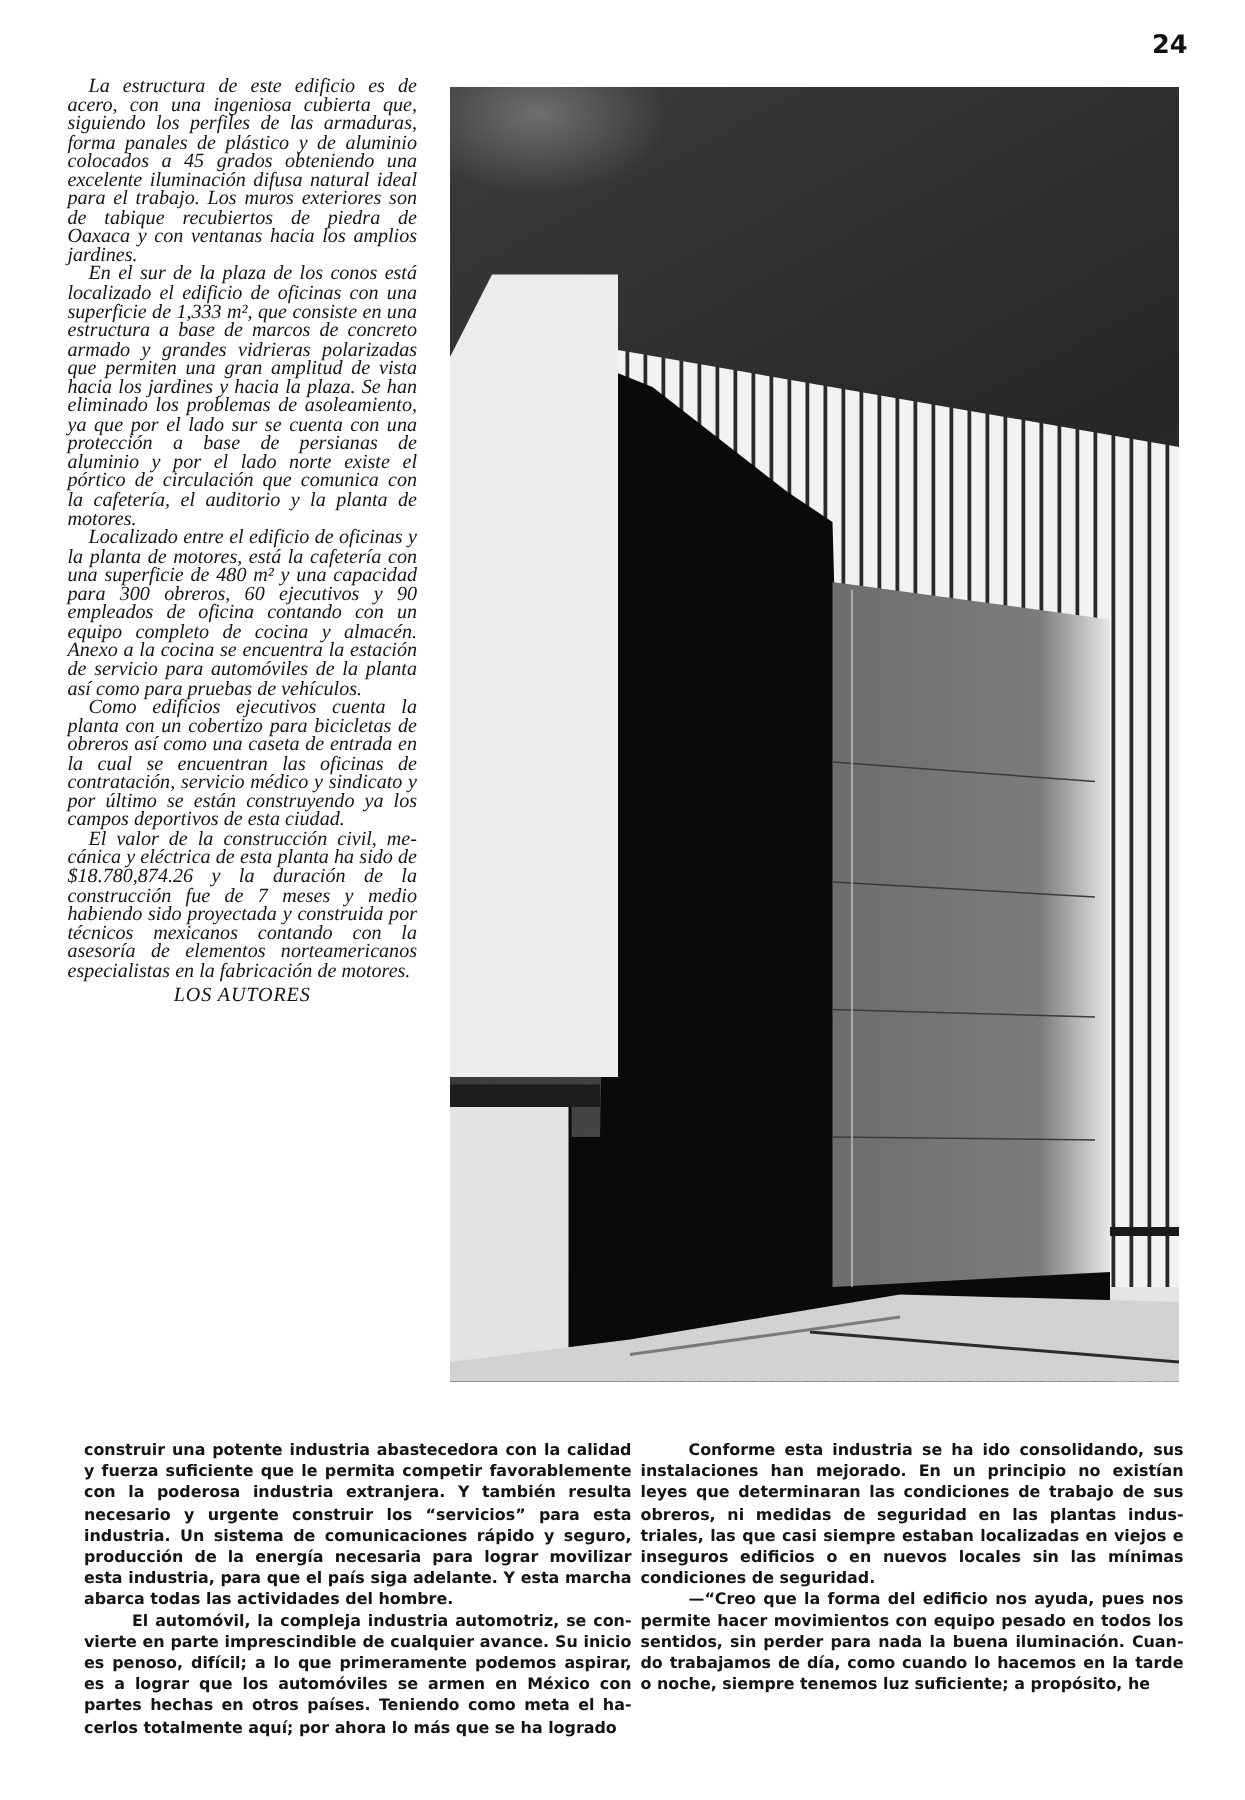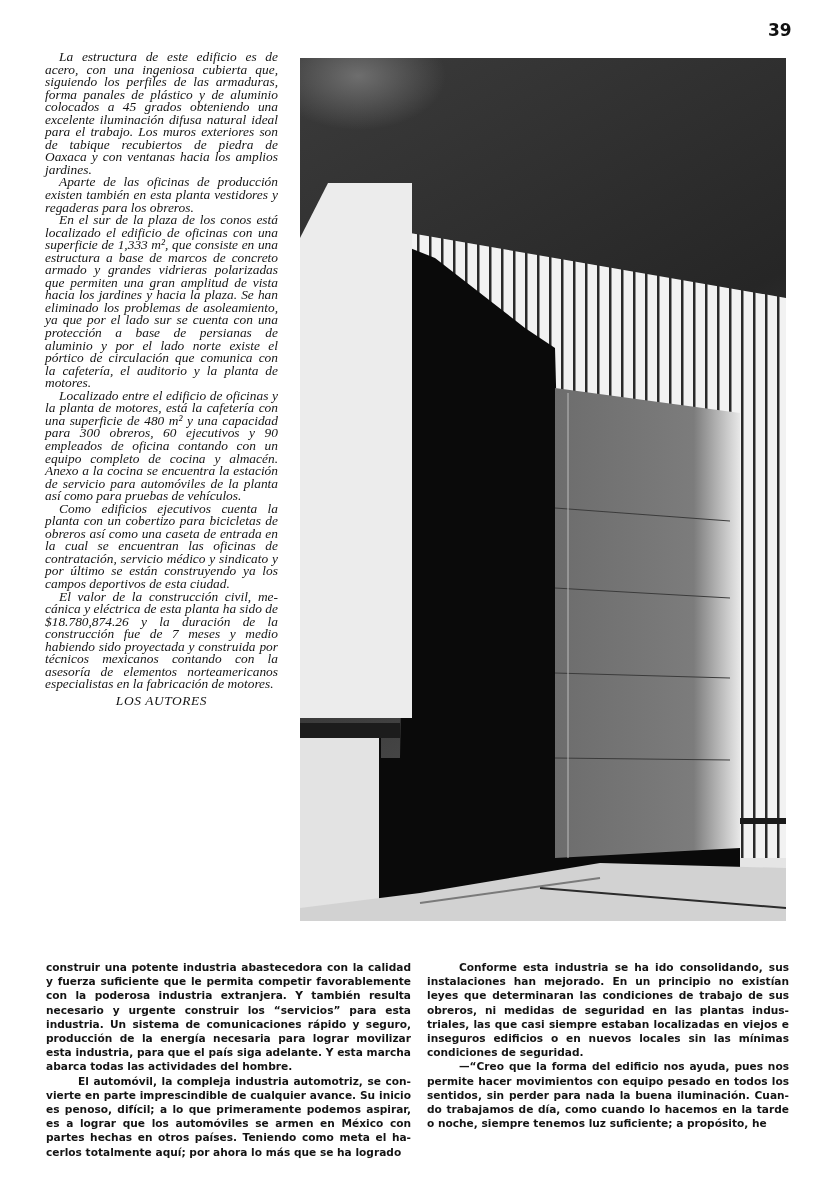--- a/index.html
+++ b/index.html
@@ -25,31 +25,30 @@
     overflow: hidden; background: #3a3a3a;
   }
   .photo svg { display: block; }
   .bottom {
     position: absolute; top: 960px;
     font-family: "DejaVu Sans", sans-serif; font-weight: bold;
     font-size: 10.6px; line-height: 14.2px; text-align: justify; color: #141414;
   }
   .bottom p { margin: 0; }
   .bottom p.ind { text-indent: 32px; }
-  .bottom-left { left: 46px; width: 365px; }
+  .bottom-left { left: 56px; width: 365px; }
   .bottom-right { left: 427px; width: 362px; }
 </style>
 </head>
 <body>
 
-<div class="page-number">39</div>
+<div class="page-number">24</div>
 
 <div class="left-col">
   <p>La estructura de este edificio es de acero, con una ingeniosa cubierta que, siguiendo los perfiles de las armaduras, forma panales de plástico y de alumi­nio colocados a 45 grados obteniendo una excelente iluminación difusa natu­ral ideal para el trabajo. Los muros exte­riores son de tabique recubiertos de pie­dra de Oaxaca y con ventanas hacia los amplios jardines.</p>
-  <p>Aparte de las oficinas de producción existen también en esta planta vestido­res y regaderas para los obreros.</p>
   <p>En el sur de la plaza de los conos está localizado el edificio de oficinas con una superficie de 1,333 m², que consiste en una estructura a base de marcos de con­creto armado y grandes vidrieras polariza­das que permiten una gran amplitud de vista hacia los jardines y hacia la plaza. Se han eliminado los problemas de aso­leamiento, ya que por el lado sur se cuenta con una protección a base de per­sianas de aluminio y por el lado norte existe el pórtico de circulación que co­munica con la cafetería, el auditorio y la planta de motores.</p>
   <p>Localizado entre el edificio de oficinas y la planta de motores, está la cafetería con una superficie de 480 m² y una ca­pacidad para 300 obreros, 60 ejecutivos y 90 empleados de oficina contando con un equipo completo de cocina y alma­cén. Anexo a la cocina se encuentra la estación de servicio para automóviles de la planta así como para pruebas de ve­hículos.</p>
   <p>Como edificios ejecutivos cuenta la planta con un cobertizo para bicicletas de obreros así como una caseta de entra­da en la cual se encuentran las oficinas de contratación, servicio médico y sindi­cato y por último se están construyendo ya los campos deportivos de esta ciudad.</p>
   <p>El valor de la construcción civil, me­cánica y eléctrica de esta planta ha sido de $18.780,874.26 y la duración de la construcción fue de 7 meses y medio habiendo sido proyectada y construida por técnicos mexicanos contando con la asesoría de elementos norteamericanos especialistas en la fabricación de mo­tores.</p>
   <p class="sig">LOS AUTORES</p>
 </div>
 
 <div class="photo" title="Black and white photograph of a modern industrial building facade with vertical corrugated panels, a tall white concrete pillar, deep shadows and a textured stone wall">
   <svg width="486" height="863" viewBox="0 0 486 863">
     <defs>

